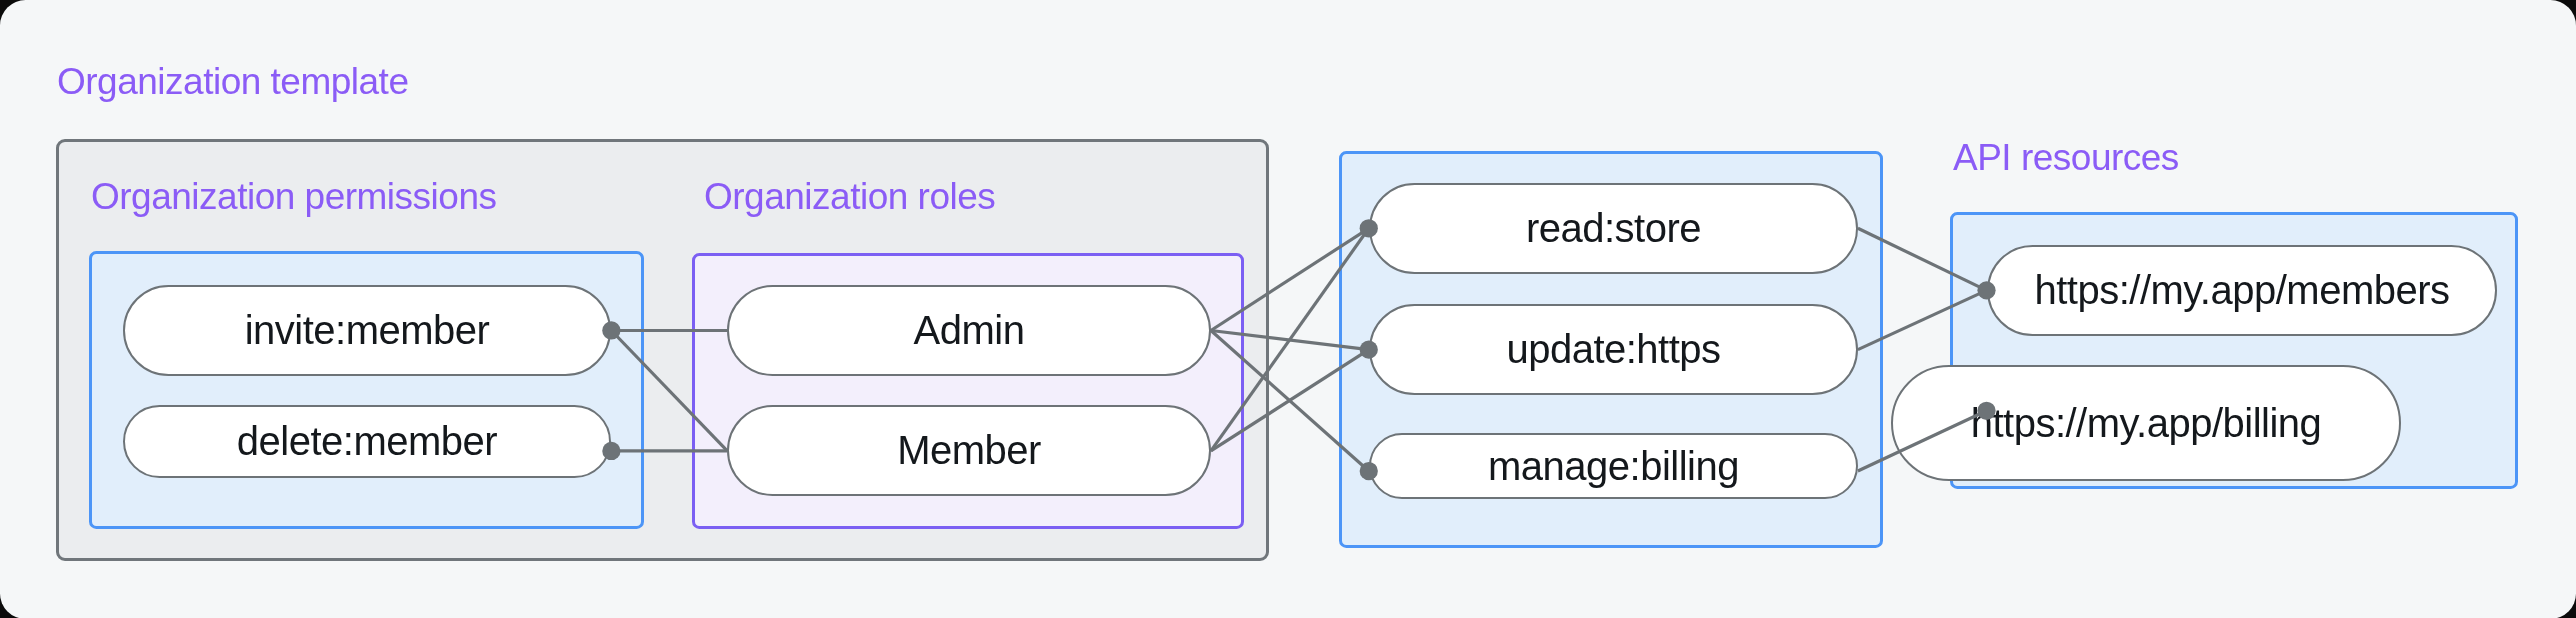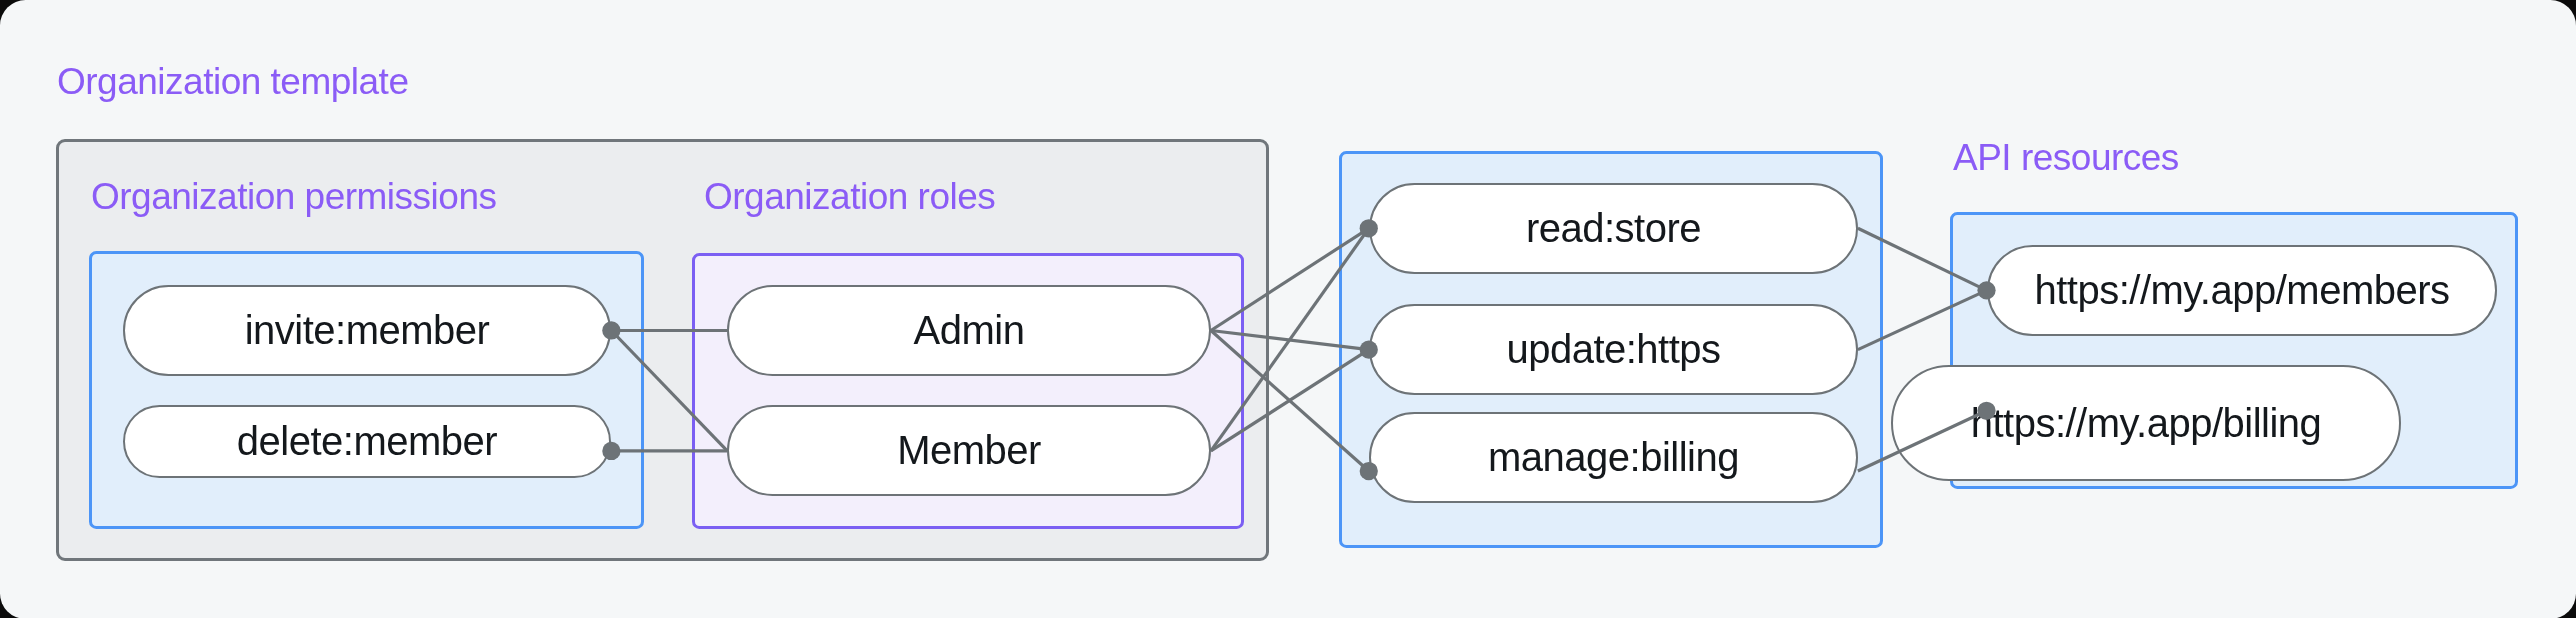--- a/index.html
+++ b/index.html
@@ -59,21 +59,21 @@
     letter-spacing: -0.5px;
     white-space: nowrap;
     z-index: 3;
   }
   #pill-invite  { left: 123px;  top: 285px; width: 488px; height: 91px; }
   #pill-delete  { left: 123px;  top: 405px; width: 488px; height: 73px; }
   #pill-admin   { left: 727px;  top: 285px; width: 484px; height: 91px; }
   #pill-member  { left: 727px;  top: 405px; width: 484px; height: 91px; }
   #pill-read    { left: 1369px; top: 183px; width: 489px; height: 91px; }
   #pill-update  { left: 1369px; top: 304px; width: 489px; height: 91px; }
-  #pill-manage  { left: 1369px; top: 412px; width: 489px; height: 91px; }
+  #pill-manage  { left: 1369px; top: 433px; width: 489px; height: 66px; }
   #pill-members { left: 1987px; top: 245px; width: 510px; height: 91px; }
   #pill-billing { left: 1891px; top: 365px; width: 510px; height: 116px; }
 
   .edges {
     position: absolute; left: 0; top: 0;
     width: 2576px; height: 619px;
     z-index: 4;
     pointer-events: none;
   }
 </style>

